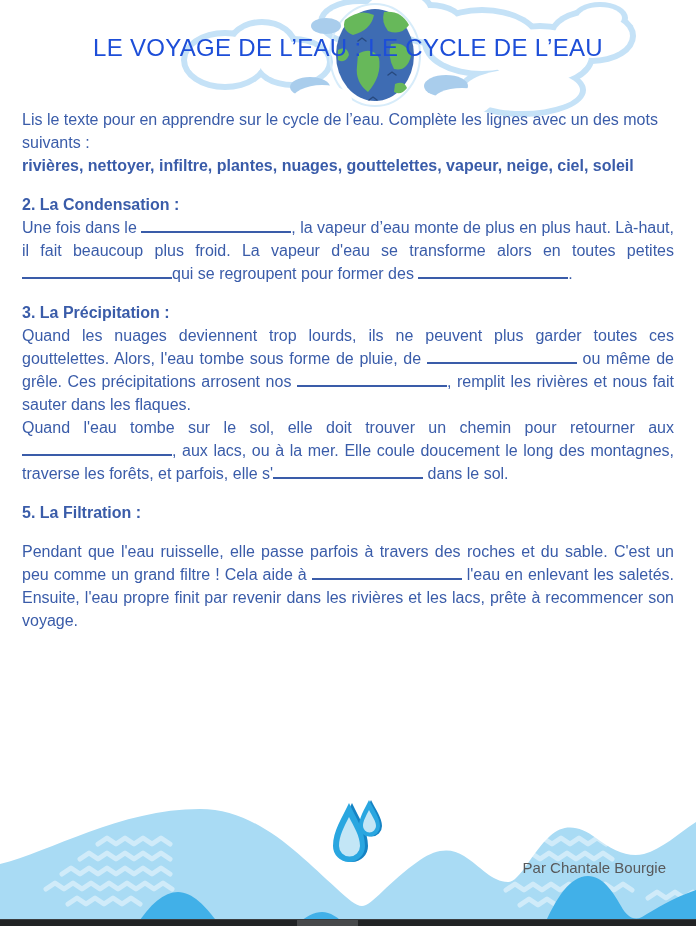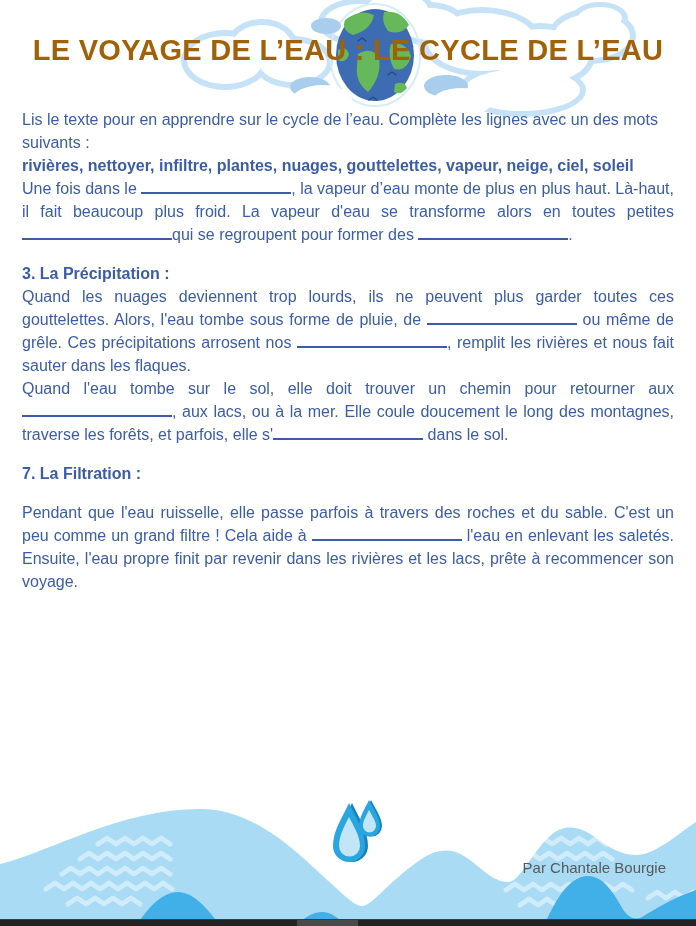--- a/index.html
+++ b/index.html
@@ -12,24 +12,24 @@
     overflow: hidden;
     font-family: "Liberation Sans", sans-serif;
   }
   
   .header { position: absolute; top: 0; left: 0; width: 696px; height: 125px; }
   .header svg { position: absolute; top: 0; left: 0; }
   .page-title {
     position: absolute;
     top: 34px; left: 0; width: 100%;
     text-align: center;
-    font-size: 29px;
-    font-weight: 700;
+    font-size: 24px;
+    font-weight: 400;
     letter-spacing: 0.3px;
-    color: #a16207;
+    color: #1d4ed8;
     z-index: 3;
   }
   
   .main {
     position: absolute;
     top: 108px; left: 22px; width: 652px;
     color: #3a5ca9;
     font-size: 16px;
     line-height: 23px;
     z-index: 2;
@@ -134,34 +134,35 @@
     </svg>
     <h1 class="page-title">LE VOYAGE DE L’EAU : LE CYCLE DE L’EAU</h1>
   </div>
 
   <div class="main">
     <p class="intro">Lis le texte pour en apprendre sur le cycle de l’eau.  Complète les lignes avec un des mots suivants :</p>
     <p class="word-bank">rivières, nettoyer, infiltre, plantes, nuages, gouttelettes, vapeur, neige, ciel, soleil</p>
 
 
     <div class="section">
+      <h2>2. La Condensation :</h2>
       <p><span>Une fois dans le </span><span class="blank"></span><span>, la vapeur d’eau monte de plus en plus haut. Là-haut, il fait beaucoup plus froid. La vapeur d'eau se transforme alors en toutes petites </span><span class="blank"></span><span>qui se regroupent pour former des </span><span class="blank"></span><span>.</span></p>
     </div>
 
     <div class="section">
       <h2>3. La Précipitation :</h2>
       <p><span>Quand les nuages deviennent trop lourds, ils ne peuvent plus garder toutes ces gouttelettes. Alors, l'eau tombe sous forme de pluie, de </span><span class="blank"></span><span> ou même de grêle. Ces précipitations arrosent nos </span><span class="blank"></span><span>, remplit les rivières et nous fait sauter dans les flaques.</span></p>
     </div>
 
     <div class="section">
       <p><span>Quand l'eau tombe sur le sol, elle doit trouver un chemin pour retourner aux </span><span class="blank"></span><span>, aux lacs, ou à la mer. Elle coule doucement le long des montagnes, traverse les forêts, et parfois, elle s'</span><span class="blank"></span><span> dans le sol.</span></p>
     </div>
 
     <div class="section">
-      <h2>7. La Filtration :</h2>
+      <h2>5. La Filtration :</h2>
       <p class="gap-top"><span>Pendant que l'eau ruisselle, elle passe parfois à travers des roches et du sable. C'est un peu comme un grand filtre ! Cela aide à </span><span class="blank"></span><span> l'eau en enlevant les saletés. Ensuite, l'eau propre finit par revenir dans les rivières et les lacs, prête à recommencer son voyage.</span></p>
     </div>
   </div>
 
   <div class="footer">
     <svg width="696" height="140" viewBox="0 0 696 140">
 
       <path fill="#a9dbf4" d="M0,78 C50,66 120,23 200,23 C258,23 300,70 336,102 C348,113 356,120 362,120 C372,120 388,96 420,74 C437,62 452,62 464,70 C480,80 492,96 508,96 C520,96 532,66 550,50 C564,37 580,40 596,52 C612,64 628,72 644,68 C662,63 678,48 696,36 L696,140 L0,140 Z"></path>
 
       <g fill="none" stroke="rgba(255,255,255,0.45)" stroke-width="5" stroke-linecap="round" stroke-linejoin="round">

